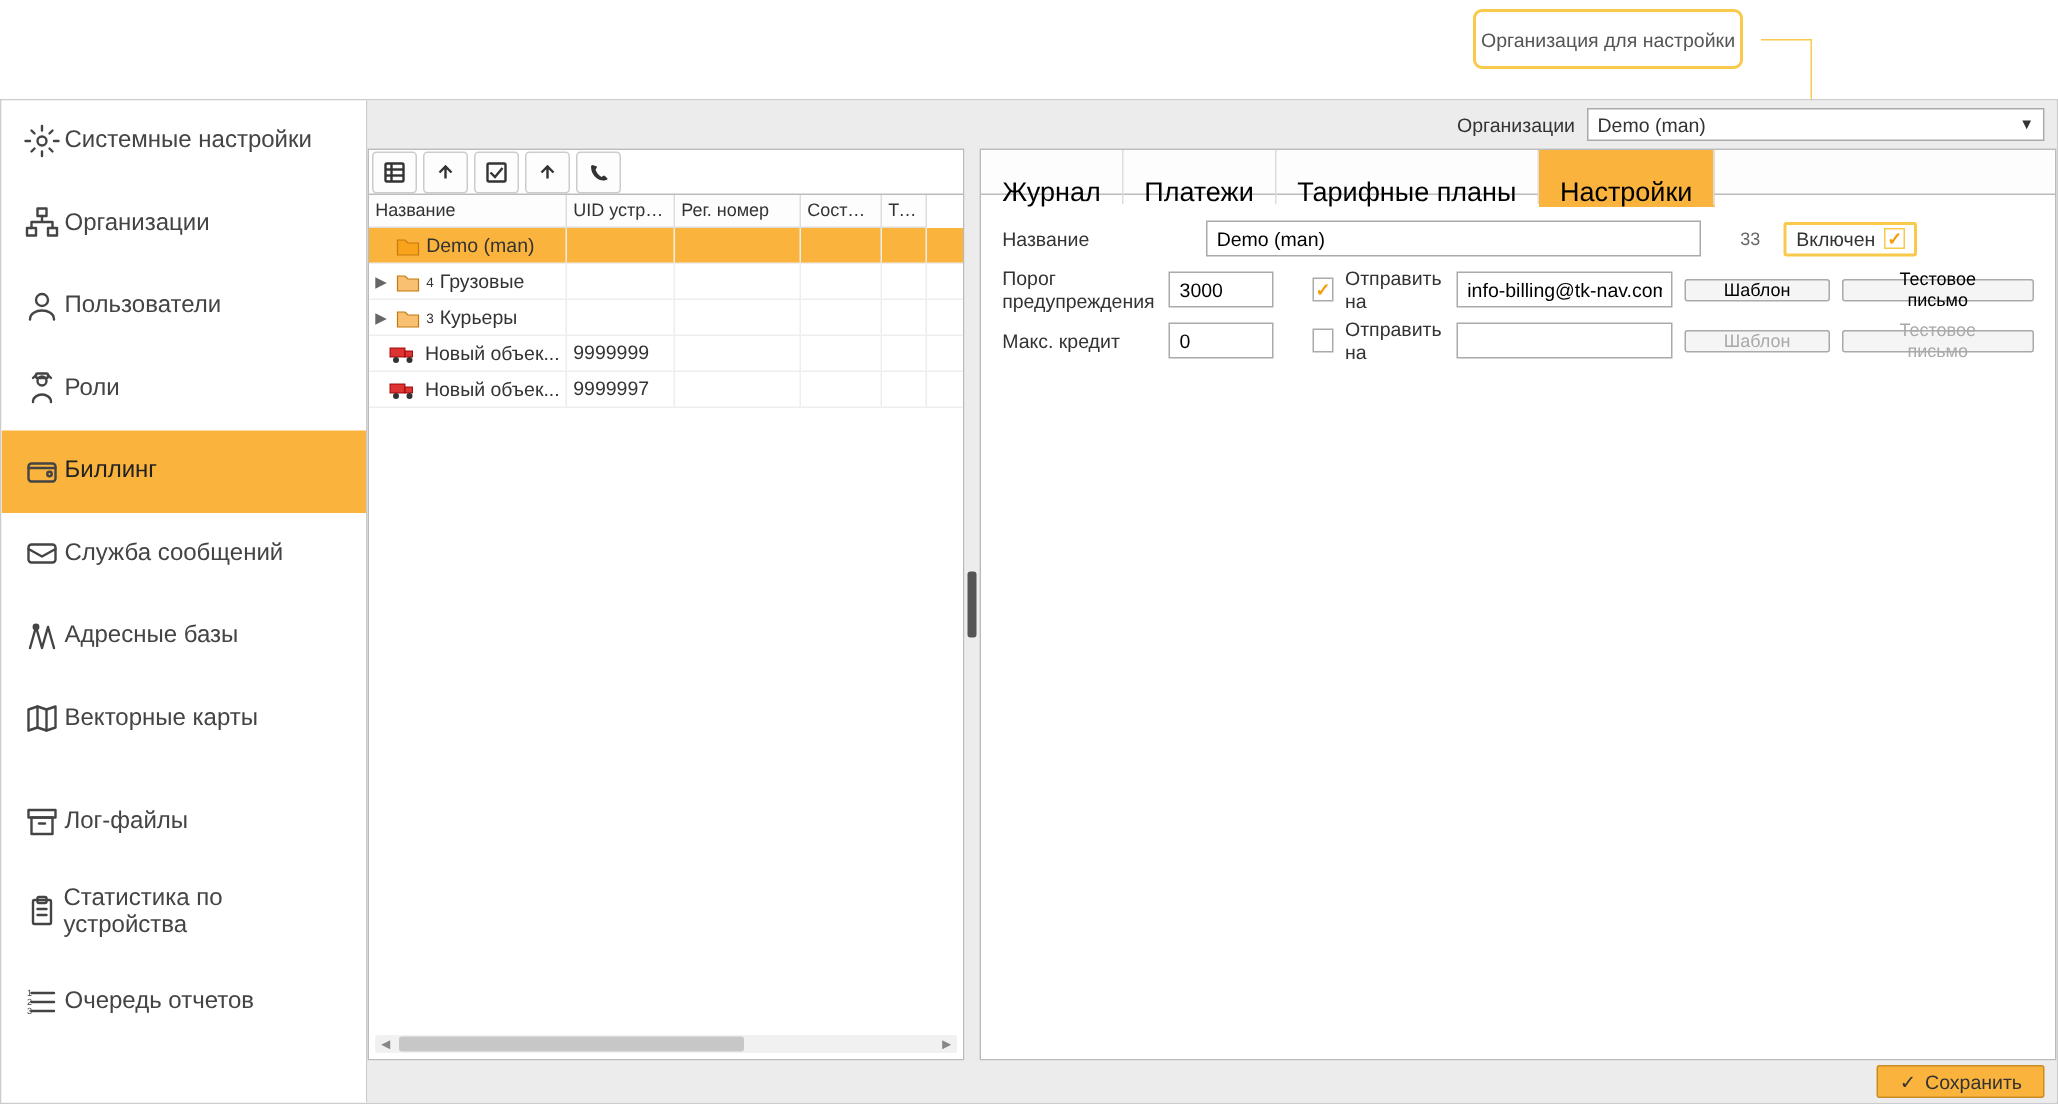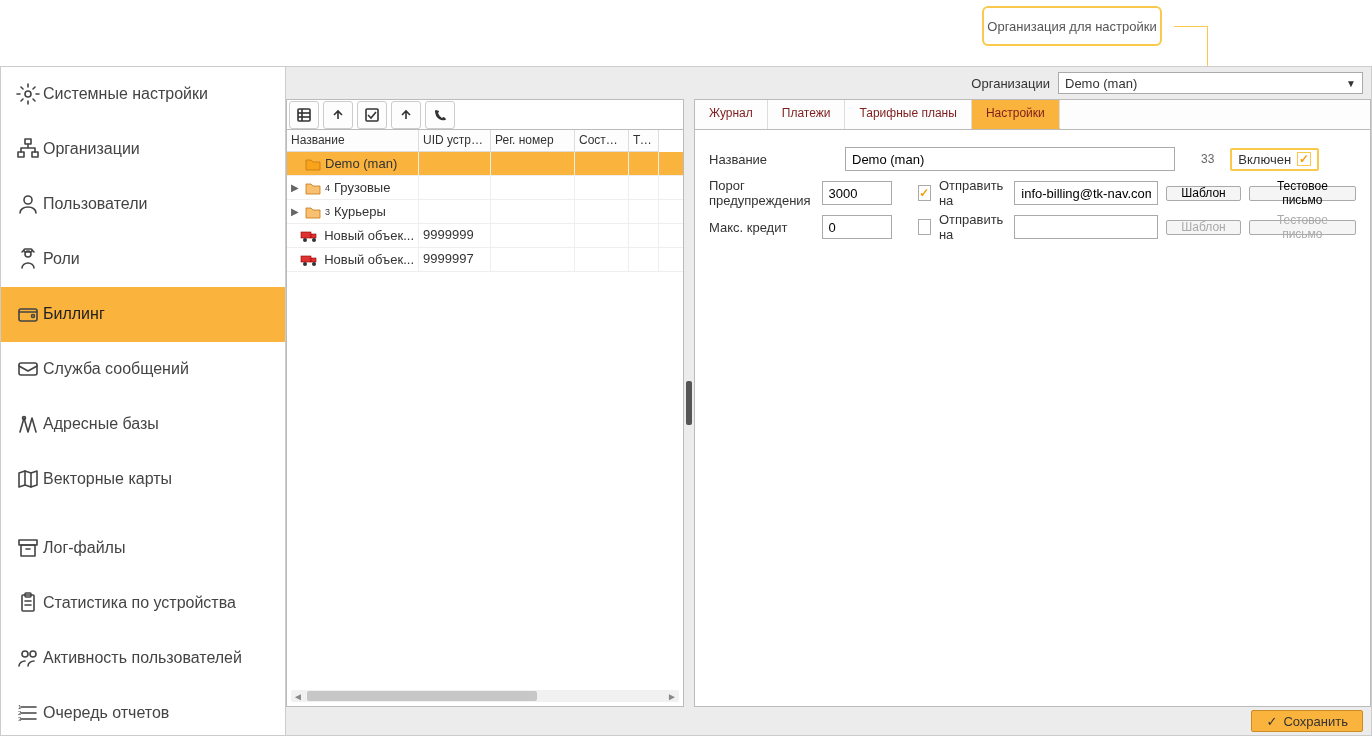--- a/index.html
+++ b/index.html
@@ -172,23 +172,23 @@
   flex:1;
   background:#fff;
   border:1px solid #bbb;
   display:flex; flex-direction:column;
 }
 .tabs {
   display:flex; height:30px; border-bottom:1px solid #bbb;
   background:#fdfdfd;
 }
 .tab {
-  padding: 6px 14px;
-  font-size:12px;
-  color:#7f1d1d;
+  padding: 18px 14px;
+  font-size:18px;
+  color:#000000;
   border-right:1px solid #ddd;
   cursor:pointer;
 }
 .tab.active {
   background:#FAB33C;
   border-bottom:2px solid #FAB33C;
 }
 .form-area { padding: 12px 14px; flex:1; }
 .form-row { display:flex; align-items:center; gap:8px; height:34px; }
 .flabel { width: 128px; font-size:13px; color:#333; }
@@ -198,21 +198,21 @@
 }
 .tinput.name { width: 330px; }
 .tinput.small { width: 70px; }
 .tinput.email { width: 144px; }
 .chk {
   width:16px; height:16px; border:1px solid #aaa; display:flex; align-items:center; justify-content:center;
   background:#fff; cursor:pointer;
 }
 .chk.checked::after { content:"✓"; color:#f59e0b; font-size:12px; font-weight:bold; }
 .btn {
-  height:15px; padding:0 14px; border:1px solid #aaa; background:#f5f5f5; border-radius:2px;
+  height:15px; padding:0 25px; border:1px solid #aaa; background:#f5f5f5; border-radius:2px;
   font-size:12px; cursor:pointer; display:flex; align-items:center;
 }
 .btn.disabled { color:#aaa; cursor:default; }
 .count-badge { font-size:12px; color:#666; margin-left:18px; }
 .enabled-toggle {
   border:2px solid #f9c94b; border-radius:2px; padding:2px 6px;
   display:flex; align-items:center; gap:6px;
   margin-left: 8px;
 }
 .enabled-toggle .chk { width:14px; height:14px; border-color:#f9c94b; }
@@ -331,30 +331,20 @@
       <div class="sidebar-item">
         <span class="sidebar-icon">
           <svg width="24" height="24" stroke="#444" fill="none" stroke-width="1.6" stroke-linecap="round" stroke-linejoin="round">
             <rect x="6" y="4" width="12" height="16" rx="1"></rect>
             <rect x="9" y="2" width="6" height="4" rx="1"></rect>
             <line x1="9" y1="10" x2="15" y2="10"></line>
             <line x1="9" y1="14" x2="15" y2="14"></line>
           </svg>
         </span>
         <span>Статистика по устройства</span>
-      </div>
-      <div class="sidebar-item">
-        <span class="sidebar-icon">
-          <svg width="24" height="24" stroke="#444" fill="none" stroke-width="1.6" stroke-linecap="round" stroke-linejoin="round">
-            <circle cx="9" cy="8" r="3"></circle>
-            <circle cx="17" cy="8" r="3"></circle>
-            <path d="M3 20c0-3 3-5 6-5M12 20c0-3 3-5 6-5"></path>
-          </svg>
-        </span>
-        <span>Активность пользователей</span>
       </div>
       <div class="sidebar-item">
         <span class="sidebar-icon">
           <svg width="24" height="24" stroke="#444" fill="none" stroke-width="1.6" stroke-linecap="round" stroke-linejoin="round">
             <line x1="5" y1="6" x2="20" y2="6"></line>
             <line x1="5" y1="12" x2="20" y2="12"></line>
             <line x1="5" y1="18" x2="20" y2="18"></line>
             <text x="2" y="8" font-size="6" fill="#444" stroke="none">1</text>
             <text x="2" y="14" font-size="6" fill="#444" stroke="none">2</text>
             <text x="2" y="20" font-size="6" fill="#444" stroke="none">3</text>

